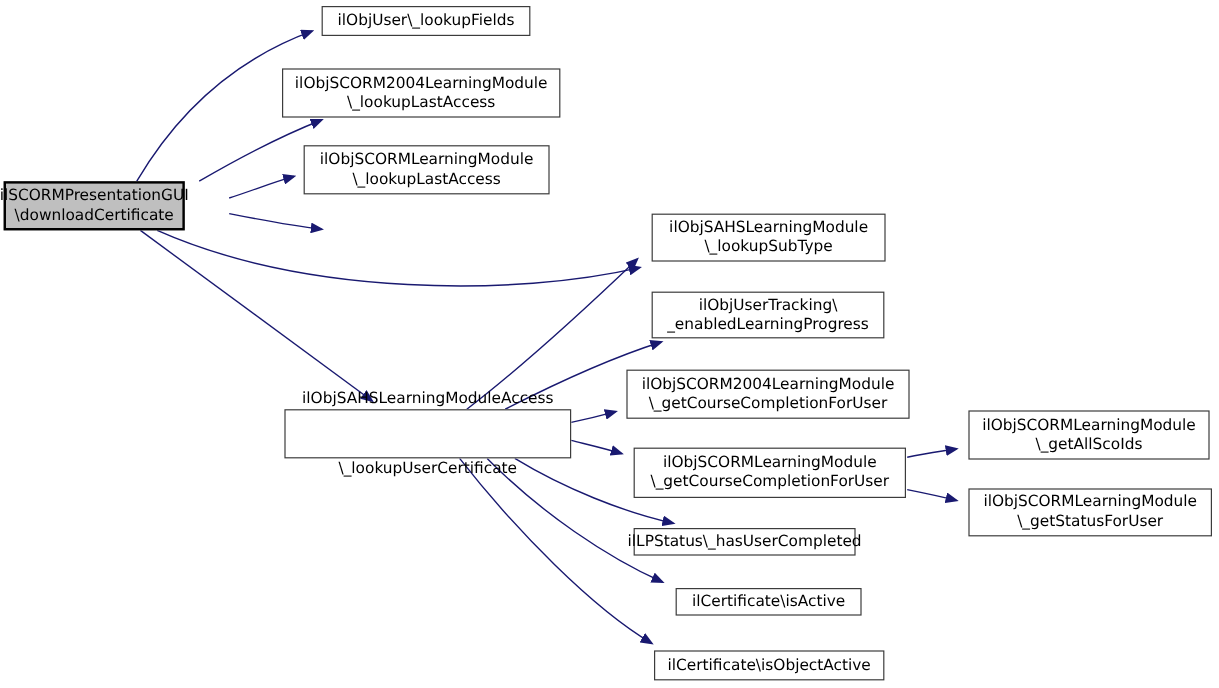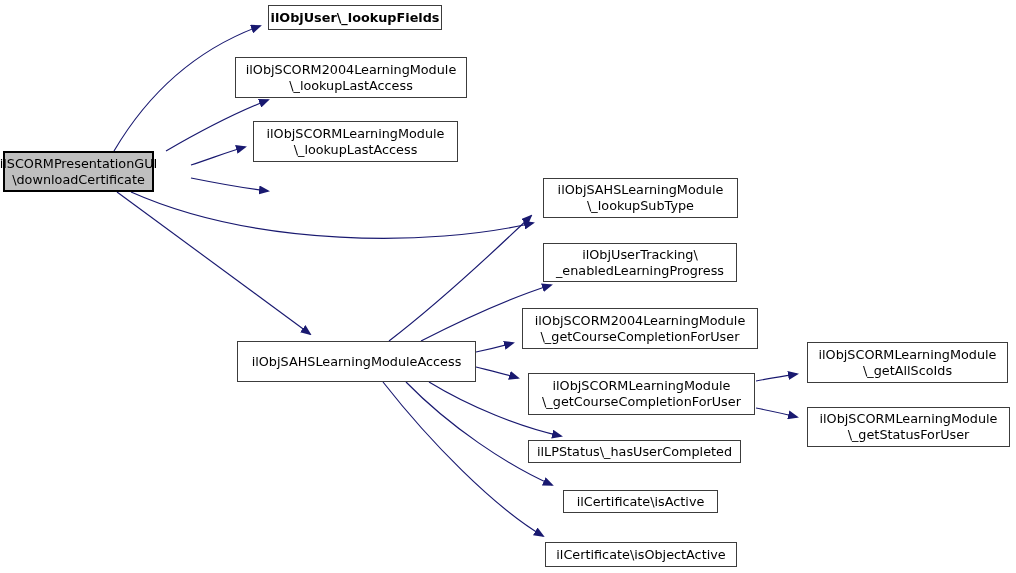--- a/index.html
+++ b/index.html
@@ -77,37 +77,38 @@
     <path class="edge" d="M 383 382 C 430 442, 494 507, 543 536" marker-end="url(#arrowhead)"></path>
     <path class="edge" d="M 756 381 C 771 378, 785 376, 797 374" marker-end="url(#arrowhead)"></path>
     <path class="edge" d="M 756 408 C 771 411, 785 414, 797 417" marker-end="url(#arrowhead)"></path>
   </svg>
 
   <div class="node highlight" style="left:3px; top:151px; width:151px; height:41px;text-align:right;">
     <span>ilSCORMPresentationGUI</span>
     <span>\downloadCertificate</span>
   </div>
 
-  <div class="node" style="left:268px; top:5px; width:174px; height:25px;font-weight:bold;">
+  <div class="node" style="left:268px; top:5px; width:174px; height:25px;">
     <span>ilObjUser\_lookupFields</span>
   </div>
 
   <div class="node" style="left:235px; top:57px; width:232px; height:41px;">
     <span>ilObjSCORM2004LearningModule</span>
     <span>\_lookupLastAccess</span>
   </div>
 
   <div class="node" style="left:253px; top:121px; width:205px; height:41px;">
     <span>ilObjSCORMLearningModule</span>
     <span>\_lookupLastAccess</span>
   </div>
 
 
   <div class="node" style="left:237px; top:341px; width:239px; height:41px;gap:42px;">
     <span>ilObjSAHSLearningModuleAccess</span>
+    <span>\_lookupUserCertificate</span>
   </div>
 
   <div class="node" style="left:543px; top:243px; width:194px; height:39px;">
     <span>ilObjUserTracking\</span>
     <span>_enabledLearningProgress</span>
   </div>
 
   <div class="node" style="left:543px; top:178px; width:195px; height:40px;">
     <span>ilObjSAHSLearningModule</span>
     <span>\_lookupSubType</span>
@@ -116,21 +117,21 @@
   <div class="node" style="left:522px; top:308px; width:236px; height:41px;">
     <span>ilObjSCORM2004LearningModule</span>
     <span>\_getCourseCompletionForUser</span>
   </div>
 
   <div class="node" style="left:528px; top:373px; width:227px; height:42px;">
     <span>ilObjSCORMLearningModule</span>
     <span>\_getCourseCompletionForUser</span>
   </div>
 
-  <div class="node" style="left:528px; top:440px; width:213px; height:23px;">
+  <div class="node" style="left:528px; top:440px; width:185px; height:23px;">
     <span>ilLPStatus\_hasUserCompleted</span>
   </div>
 
   <div class="node" style="left:545px; top:542px; width:192px; height:25px;">
     <span>ilCertificate\isObjectActive</span>
   </div>
 
   <div class="node" style="left:563px; top:490px; width:155px; height:23px;">
     <span>ilCertificate\isActive</span>
   </div>

